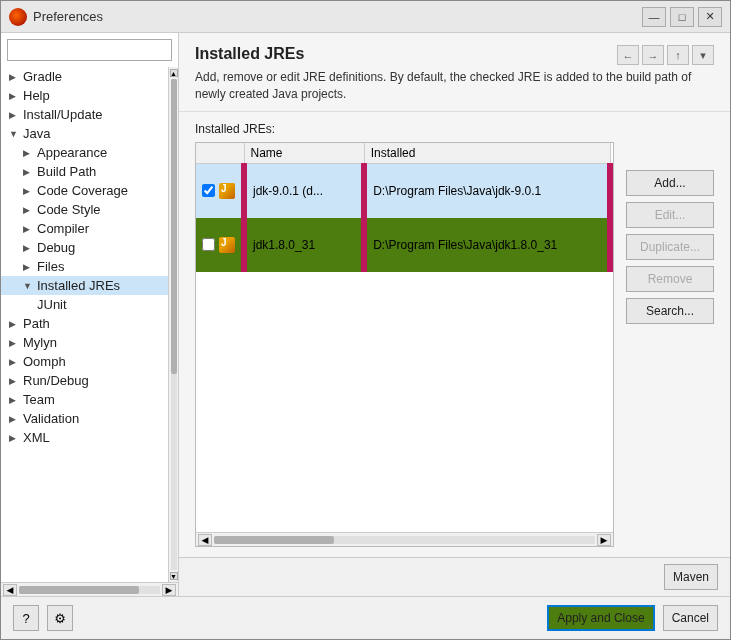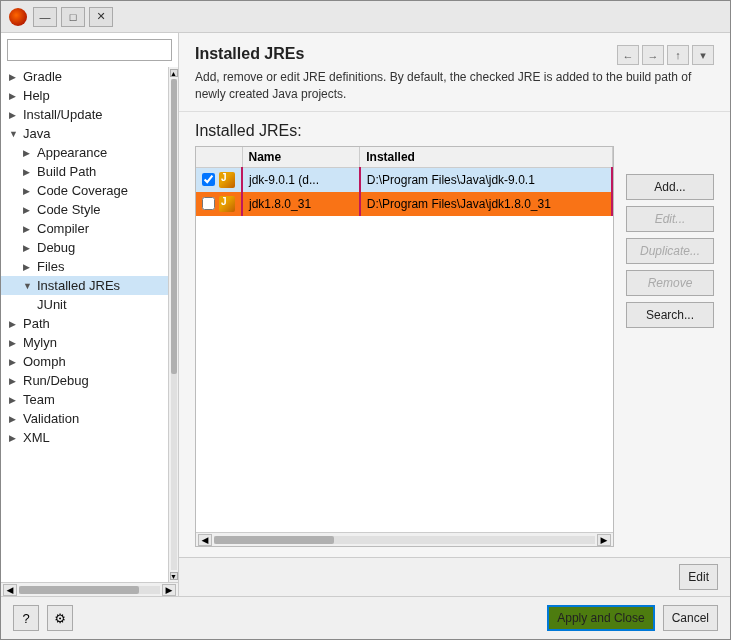--- a/index.html
+++ b/index.html
@@ -174,21 +174,21 @@
 
     .main-body {
       flex: 1;
       display: flex;
       flex-direction: column;
       padding: 10px 16px;
       overflow: hidden;
     }
 
     .section-label {
-      font-size: 16px;
+      font-size: 12px;
       color: #222;
       margin-bottom: 6px;
     }
 
     .jre-table-container {
       flex: 1;
       border: 1px solid #bbb;
       background: #fff;
       overflow: hidden;
       display: flex;
@@ -200,34 +200,34 @@
       border-collapse: collapse;
       font-size: 12px;
     }
 
     .jre-table th {
       background: #f0f0f0;
       border-bottom: 1px solid #ccc;
       border-right: 1px solid #ccc;
       padding: 3px 6px;
       text-align: left;
-      font-weight: bold;
+      font-weight: normal;
       white-space: nowrap;
     }
 
     .jre-table td {
-      padding: 4px 6px;
-      border-right: 2px solid #be185d;
+      padding: 19px 6px;
+      border-right: 6px solid #be185d;
       white-space: nowrap;
       overflow: hidden;
       text-overflow: ellipsis;
       max-width: 180px;
     }
 
-    .jre-table tr:nth-child(2) { background: #f97316; }
+    .jre-table tr:nth-child(2) { background: #4d7c0f; }
     .jre-table tr:nth-child(3) { background: #fff; }
 
     .jre-row-selected { background: #cce4f7 !important; }
 
     .checkbox-cell {
       display: flex;
       align-items: center;
       gap: 4px;
     }
 
@@ -338,21 +338,21 @@
       height: 26px;
       border: 1px solid #aaa;
       background: #e8e8e8;
       cursor: pointer;
       font-size: 12px;
       color: #222;
       padding: 0 8px;
       text-align: center;
       white-space: nowrap;
     }
-    .btn:disabled { color: #aaa; cursor: default; font-style: italic; }
+    .btn:disabled { color: #aaa; cursor: default; }
 
     .table-and-buttons {
       display: flex;
       flex-direction: row;
       flex: 1;
       overflow: hidden;
     }
 
     
     .footer {
@@ -407,20 +407,21 @@
       justify-content: flex-end;
     }
   </style>
 </head>
 <body>
 
 <div class="window">
 
   <div class="title-bar">
     <div class="title-bar-icon"></div>
+    <span class="title-bar-text">Preferences</span>
     <div class="title-bar-controls">
       <button class="title-bar-btn">—</button>
       <button class="title-bar-btn">□</button>
       <button class="title-bar-btn">✕</button>
     </div>
   </div>
 
   <div class="window-body">
 
     <div class="sidebar">
@@ -624,21 +625,21 @@
             <button class="btn">Add...</button>
             <button class="btn" disabled="">Edit...</button>
             <button class="btn" disabled="">Duplicate...</button>
             <button class="btn" disabled="">Remove</button>
             <button class="btn">Search...</button>
           </div>
         </div>
       </div>
 
       <div class="apply-bar">
-        <button class="btn">Edit</button>
+        <button class="btn">Maven</button>
       </div>
     </div>
   </div>
 
   <div class="footer">
     <div class="footer-left">
       <button class="footer-icon-btn">?</button>
       <button class="footer-icon-btn">⚙</button>
     </div>
     <div class="footer-right">

